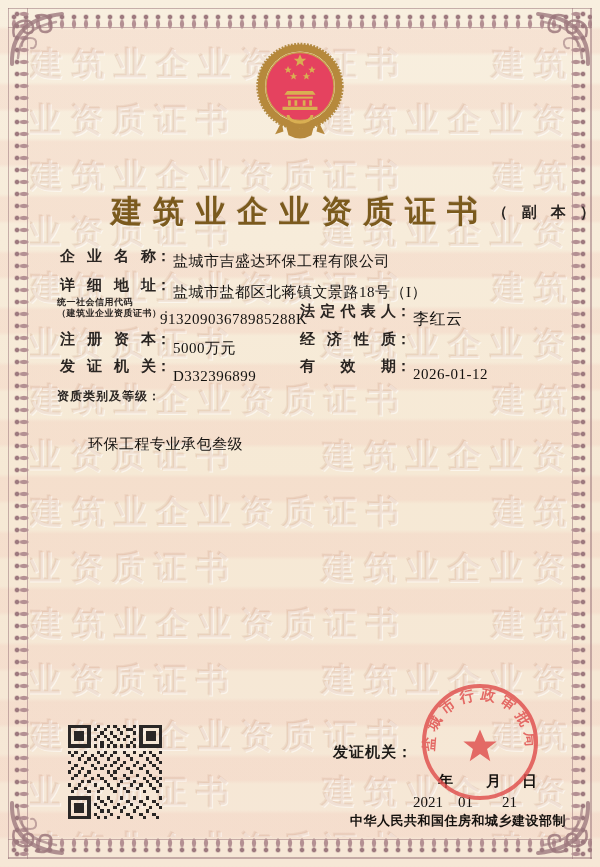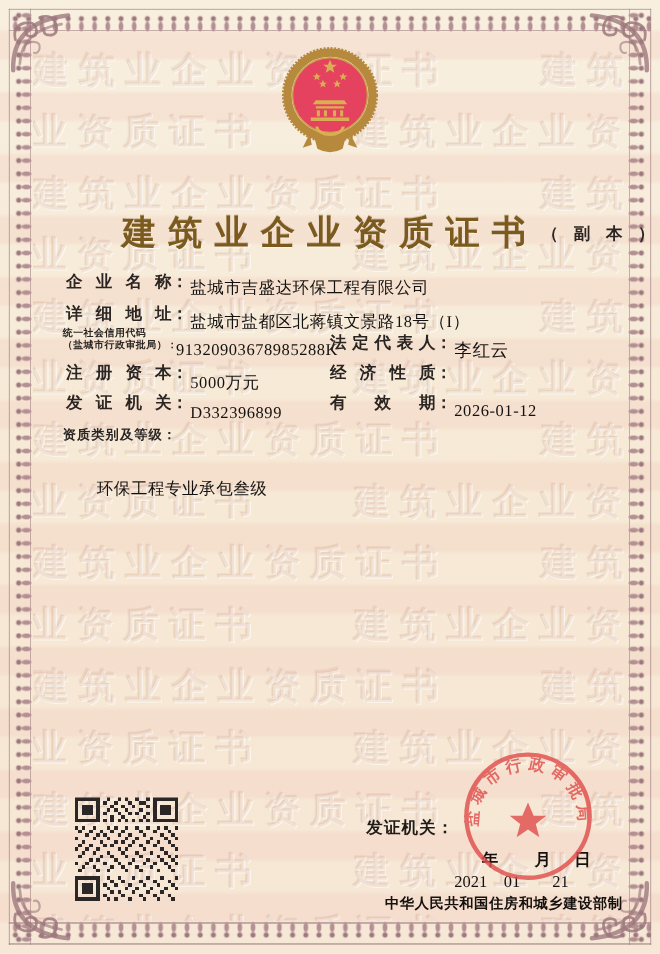--- a/index.html
+++ b/index.html
@@ -160,21 +160,21 @@
   <div class="subtitle">（ 副 本 ）</div>
 
   <div class="abs" style="left:60px; top:247px"><span class="flabel">企业名称</span><span class="colon">：</span></div>
   <div class="abs fvalue" style="left:173px; top:252px">盐城市吉盛达环保工程有限公司</div>
 
   <div class="abs" style="left:60px; top:276px"><span class="flabel">详细地址</span><span class="colon">：</span></div>
   <div class="abs fvalue" style="left:173px; top:283px">盐城市盐都区北蒋镇文景路18号（I）</div>
 
   <div class="abs" style="left:57px; top:297px">
     <div class="sm-label">统一社会信用代码</div>
-    <div class="sm-label"><span>（盐城市行政审批局）</span><span>：</span></div>
+    <div class="sm-label"><span>（建筑业企业资质证书）</span><span>：</span></div>
   </div>
   <div class="abs fvalue" style="left:160px; top:311px">91320903678985288K</div>
 
   <div class="abs" style="left:300px; top:302px"><span class="flabel">法定代表人</span><span class="colon">：</span></div>
   <div class="abs fvalue" style="left:413px; top:309px; font-size:16px">李红云</div>
 
   <div class="abs" style="left:60px; top:330px"><span class="flabel">注册资本</span><span class="colon">：</span></div>
   <div class="abs fvalue" style="left:173px; top:339px">5000万元</div>
 
   <div class="abs" style="left:300px; top:330px"><span class="flabel">经济性质</span><span class="colon">：</span></div>

